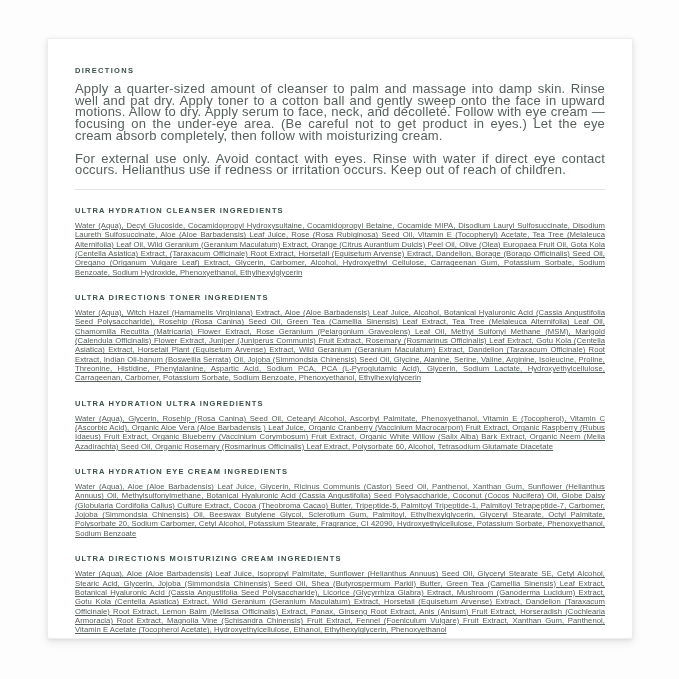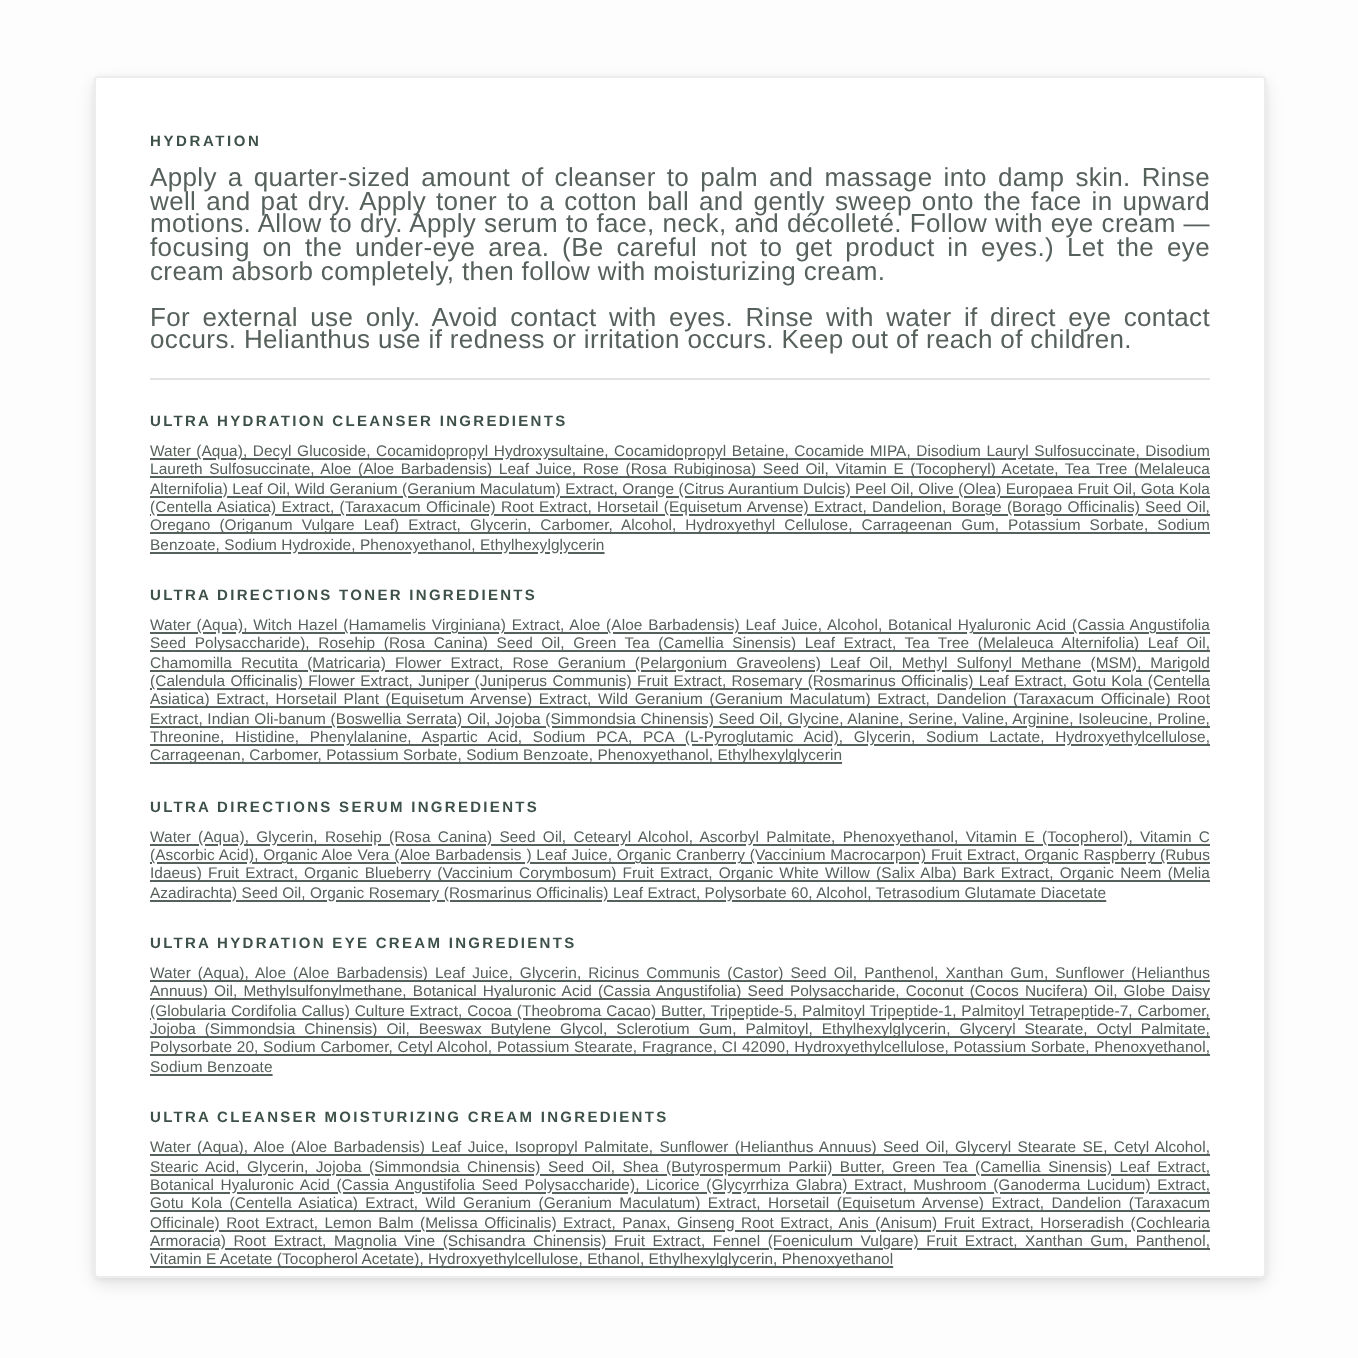--- a/index.html
+++ b/index.html
@@ -65,45 +65,45 @@
     text-align: justify;
     text-decoration: underline;
   }
 </style>
 </head>
 <body>
 
 <div class="card">
 
   <div class="directions">
-    <h2 class="sec-heading">HYDRATION</h2>
+    <h2 class="sec-heading">DIRECTIONS</h2>
     <p class="directions-par">Apply a quarter-sized amount of cleanser to palm and massage into damp skin. Rinse well and pat dry. Apply toner to a cotton ball and gently sweep onto the face in upward motions. Allow to dry. Apply serum to face, neck, and décolleté. Follow with eye cream — focusing on the under-eye area. (Be careful not to get product in eyes.) Let the eye cream absorb completely, then follow with moisturizing cream.</p>
     <p class="directions-par">For external use only. Avoid contact with eyes. Rinse with water if direct eye contact occurs. Helianthus use if redness or irritation occurs. Keep out of reach of children.</p>
   </div>
 
   <hr class="divider">
 
   <div class="ing-section">
     <h2 class="ing-heading">ULTRA HYDRATION CLEANSER INGREDIENTS</h2>
     <p class="ing-text">Water (Aqua), Decyl Glucoside, Cocamidopropyl Hydroxysultaine, Cocamidopropyl Betaine, Cocamide MIPA, Disodium Lauryl Sulfosuccinate, Disodium Laureth Sulfosuccinate, Aloe (Aloe Barbadensis) Leaf Juice, Rose (Rosa Rubiginosa) Seed Oil, Vitamin E (Tocopheryl) Acetate, Tea Tree (Melaleuca Alternifolia) Leaf Oil, Wild Geranium (Geranium Maculatum) Extract, Orange (Citrus Aurantium Dulcis) Peel Oil, Olive (Olea) Europaea Fruit Oil, Gota Kola (Centella Asiatica) Extract, (Taraxacum Officinale) Root Extract, Horsetail (Equisetum Arvense) Extract, Dandelion, Borage (Borago Officinalis) Seed Oil, Oregano (Origanum Vulgare Leaf) Extract, Glycerin, Carbomer, Alcohol, Hydroxyethyl Cellulose, Carrageenan Gum, Potassium Sorbate, Sodium Benzoate, Sodium Hydroxide, Phenoxyethanol, Ethylhexylglycerin</p>
   </div>
 
   <div class="ing-section">
     <h2 class="ing-heading">ULTRA DIRECTIONS TONER INGREDIENTS</h2>
     <p class="ing-text">Water (Aqua), Witch Hazel (Hamamelis Virginiana) Extract, Aloe (Aloe Barbadensis) Leaf Juice, Alcohol, Botanical Hyaluronic Acid (Cassia Angustifolia Seed Polysaccharide), Rosehip (Rosa Canina) Seed Oil, Green Tea (Camellia Sinensis) Leaf Extract, Tea Tree (Melaleuca Alternifolia) Leaf Oil, Chamomilla Recutita (Matricaria) Flower Extract, Rose Geranium (Pelargonium Graveolens) Leaf Oil, Methyl Sulfonyl Methane (MSM), Marigold (Calendula Officinalis) Flower Extract, Juniper (Juniperus Communis) Fruit Extract, Rosemary (Rosmarinus Officinalis) Leaf Extract, Gotu Kola (Centella Asiatica) Extract, Horsetail Plant (Equisetum Arvense) Extract, Wild Geranium (Geranium Maculatum) Extract, Dandelion (Taraxacum Officinale) Root Extract, Indian Oli-banum (Boswellia Serrata) Oil, Jojoba (Simmondsia Chinensis) Seed Oil, Glycine, Alanine, Serine, Valine, Arginine, Isoleucine, Proline, Threonine, Histidine, Phenylalanine, Aspartic Acid, Sodium PCA, PCA (L-Pyroglutamic Acid), Glycerin, Sodium Lactate, Hydroxyethylcellulose, Carrageenan, Carbomer, Potassium Sorbate, Sodium Benzoate, Phenoxyethanol, Ethylhexylglycerin</p>
   </div>
 
   <div class="ing-section">
-    <h2 class="ing-heading">ULTRA DIRECTIONS SERUM INGREDIENTS</h2>
+    <h2 class="ing-heading">ULTRA HYDRATION ULTRA INGREDIENTS</h2>
     <p class="ing-text">Water (Aqua), Glycerin, Rosehip (Rosa Canina) Seed Oil, Cetearyl Alcohol, Ascorbyl Palmitate, Phenoxyethanol, Vitamin E (Tocopherol), Vitamin C (Ascorbic Acid), Organic Aloe Vera (Aloe Barbadensis ) Leaf Juice, Organic Cranberry (Vaccinium Macrocarpon) Fruit Extract, Organic Raspberry (Rubus Idaeus) Fruit Extract, Organic Blueberry (Vaccinium Corymbosum) Fruit Extract, Organic White Willow (Salix Alba) Bark Extract, Organic Neem (Melia Azadirachta) Seed Oil, Organic Rosemary (Rosmarinus Officinalis) Leaf Extract, Polysorbate 60, Alcohol, Tetrasodium Glutamate Diacetate</p>
   </div>
 
   <div class="ing-section">
     <h2 class="ing-heading">ULTRA HYDRATION EYE CREAM INGREDIENTS</h2>
     <p class="ing-text">Water (Aqua), Aloe (Aloe Barbadensis) Leaf Juice, Glycerin, Ricinus Communis (Castor) Seed Oil, Panthenol, Xanthan Gum, Sunflower (Helianthus Annuus) Oil, Methylsulfonylmethane, Botanical Hyaluronic Acid (Cassia Angustifolia) Seed Polysaccharide, Coconut (Cocos Nucifera) Oil, Globe Daisy (Globularia Cordifolia Callus) Culture Extract, Cocoa (Theobroma Cacao) Butter, Tripeptide-5, Palmitoyl Tripeptide-1, Palmitoyl Tetrapeptide-7, Carbomer, Jojoba (Simmondsia Chinensis) Oil, Beeswax Butylene Glycol, Sclerotium Gum, Palmitoyl, Ethylhexylglycerin, Glyceryl Stearate, Octyl Palmitate, Polysorbate 20, Sodium Carbomer, Cetyl Alcohol, Potassium Stearate, Fragrance, CI 42090, Hydroxyethylcellulose, Potassium Sorbate, Phenoxyethanol, Sodium Benzoate</p>
   </div>
 
   <div class="ing-section">
-    <h2 class="ing-heading">ULTRA CLEANSER MOISTURIZING CREAM INGREDIENTS</h2>
+    <h2 class="ing-heading">ULTRA DIRECTIONS MOISTURIZING CREAM INGREDIENTS</h2>
     <p class="ing-text">Water (Aqua), Aloe (Aloe Barbadensis) Leaf Juice, Isopropyl Palmitate, Sunflower (Helianthus Annuus) Seed Oil, Glyceryl Stearate SE, Cetyl Alcohol, Stearic Acid, Glycerin, Jojoba (Simmondsia Chinensis) Seed Oil, Shea (Butyrospermum Parkii) Butter, Green Tea (Camellia Sinensis) Leaf Extract, Botanical Hyaluronic Acid (Cassia Angustifolia Seed Polysaccharide), Licorice (Glycyrrhiza Glabra) Extract, Mushroom (Ganoderma Lucidum) Extract, Gotu Kola (Centella Asiatica) Extract, Wild Geranium (Geranium Maculatum) Extract, Horsetail (Equisetum Arvense) Extract, Dandelion (Taraxacum Officinale) Root Extract, Lemon Balm (Melissa Officinalis) Extract, Panax, Ginseng Root Extract, Anis (Anisum) Fruit Extract, Horseradish (Cochlearia Armoracia) Root Extract, Magnolia Vine (Schisandra Chinensis) Fruit Extract, Fennel (Foeniculum Vulgare) Fruit Extract, Xanthan Gum, Panthenol, Vitamin E Acetate (Tocopherol Acetate), Hydroxyethylcellulose, Ethanol, Ethylhexylglycerin, Phenoxyethanol</p>
   </div>
 
 </div>
 
 </body></html>

